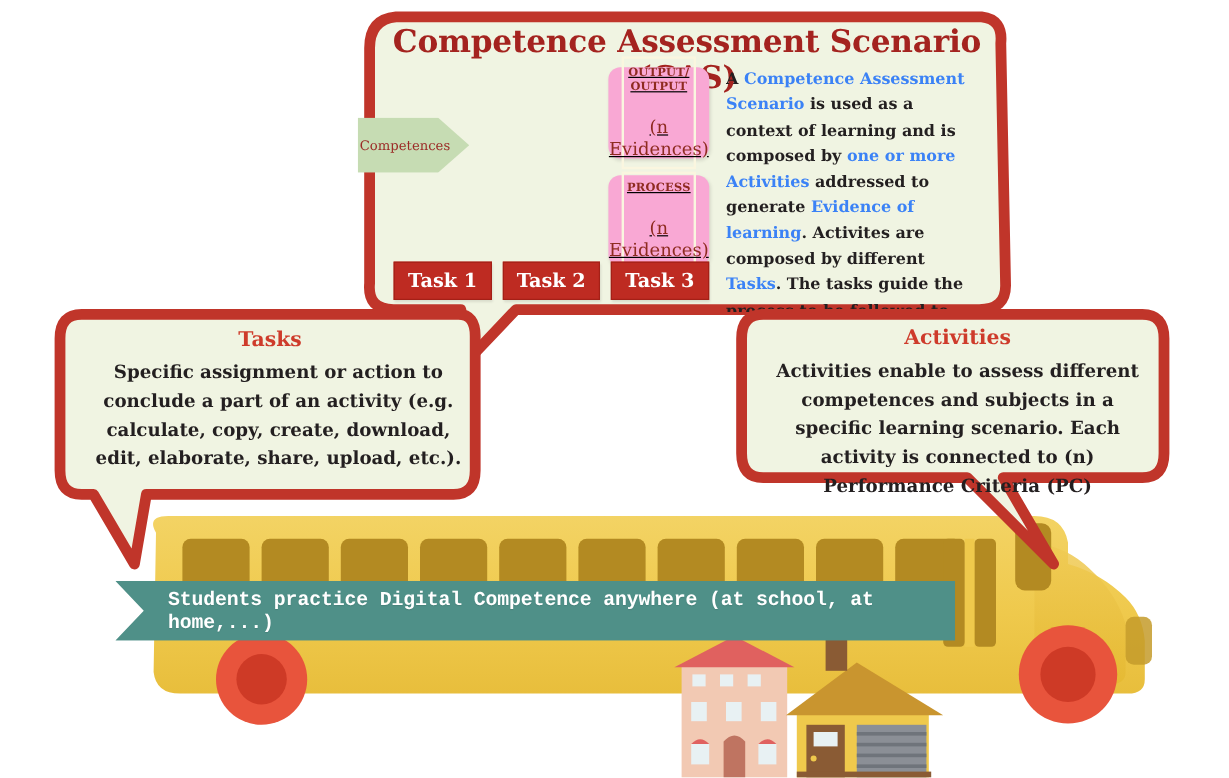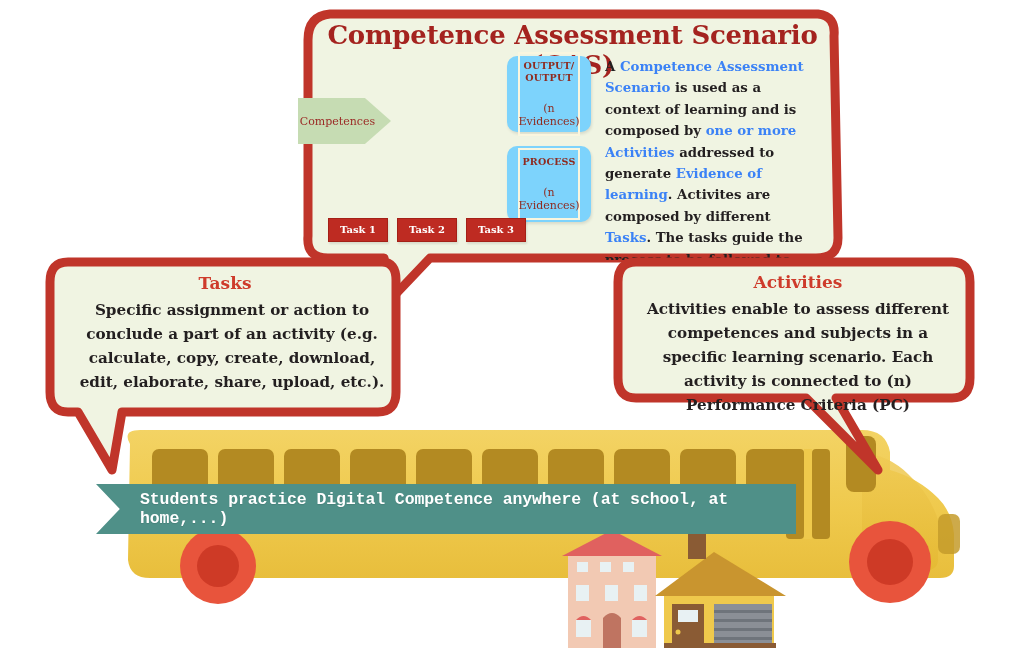--- a/index.html
+++ b/index.html
@@ -33,43 +33,43 @@
     position:absolute;left:72px;top:80px;width:78px;height:78px;border-radius:50%;
     background:#E0AE35;box-shadow:3px 5px 6px rgba(0,0,0,.12);
     display:flex;align-items:center;justify-content:center;
   }
   .activity-circle span{
     font-family:"DejaVu Serif",serif;font-weight:bold;font-size:17px;color:#B32317;
   }
   .task-row{position:absolute;left:22px;top:210px;display:flex;gap:9px;}
   .task-box{
     background:#BE2B22;color:#ffffff;
-    font-family:"DejaVu Serif",serif;font-weight:bold;font-size:10px;
+    font-family:"DejaVu Serif",serif;font-weight:bold;font-size:16px;
     padding:5px 11px 6px 11px;border:1px solid #A42017;
     box-shadow:1px 2px 2px rgba(0,0,0,.10);
   }
   .evid-box{
     position:absolute;left:201px;width:84px;
-    background:#7dd3fc;border-radius:10px;
+    background:#f9a8d4;border-radius:10px;
     box-shadow:1px 2px 3px rgba(0,0,0,.10);
-    display:flex;align-items:center;justify-content:center;
+    display:flex;align-items:center;justify-content:center;text-decoration:underline;
   }
   .evid-inner{
     border:2px solid #FAF6DF;width:58px;min-height:52px;
     display:flex;flex-direction:column;align-items:center;justify-content:center;
     padding:6px 0;
   }
   #evid-output{top:48px;height:76px;}
   #evid-process{top:138px;height:76px;}
   .evid-label{
     font-family:"DejaVu Serif",serif;font-weight:bold;font-size:9.5px;
     color:#8E2B20;line-height:1.18;text-align:center;letter-spacing:.2px;
   }
   .evid-sub{
-    font-family:"DejaVu Serif",serif;font-size:11px;color:#8E2B20;
+    font-family:"DejaVu Serif",serif;font-size:15px;color:#8E2B20;
     text-align:center;margin-top:19px;
   }
   .cas-para{
     position:absolute;left:299px;top:48px;width:210px;height:204px;
     overflow:hidden;
     font-family:"DejaVu Serif",serif;font-weight:bold;font-size:13.3px;
     line-height:21.4px;color:#231F20;
   }
   .cas-para .hl{color:#3b82f6;}
 

